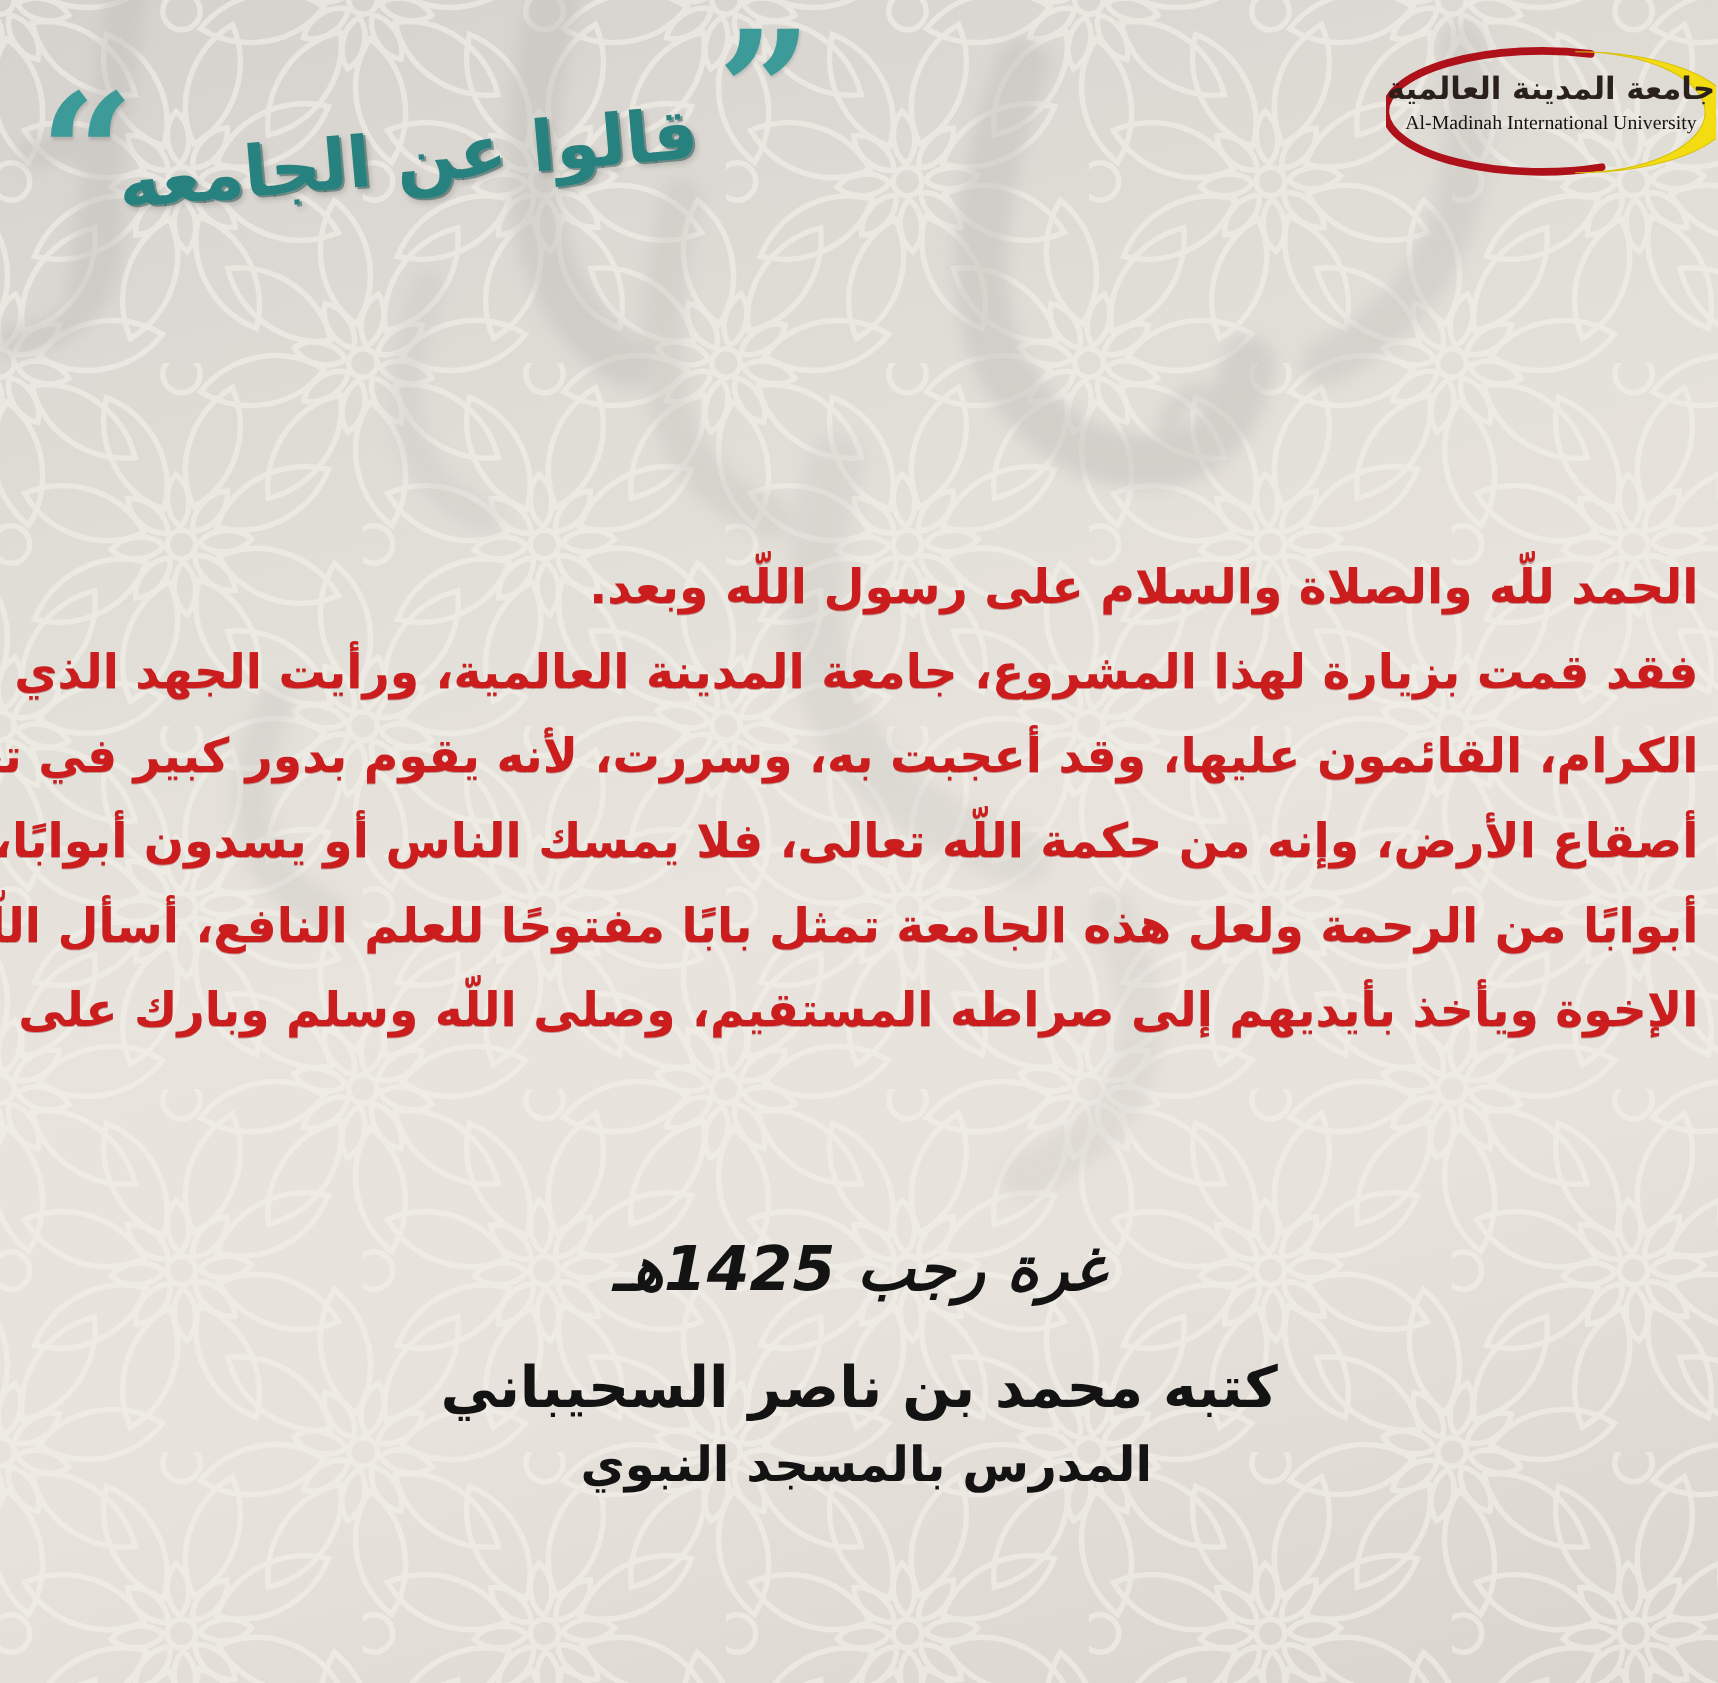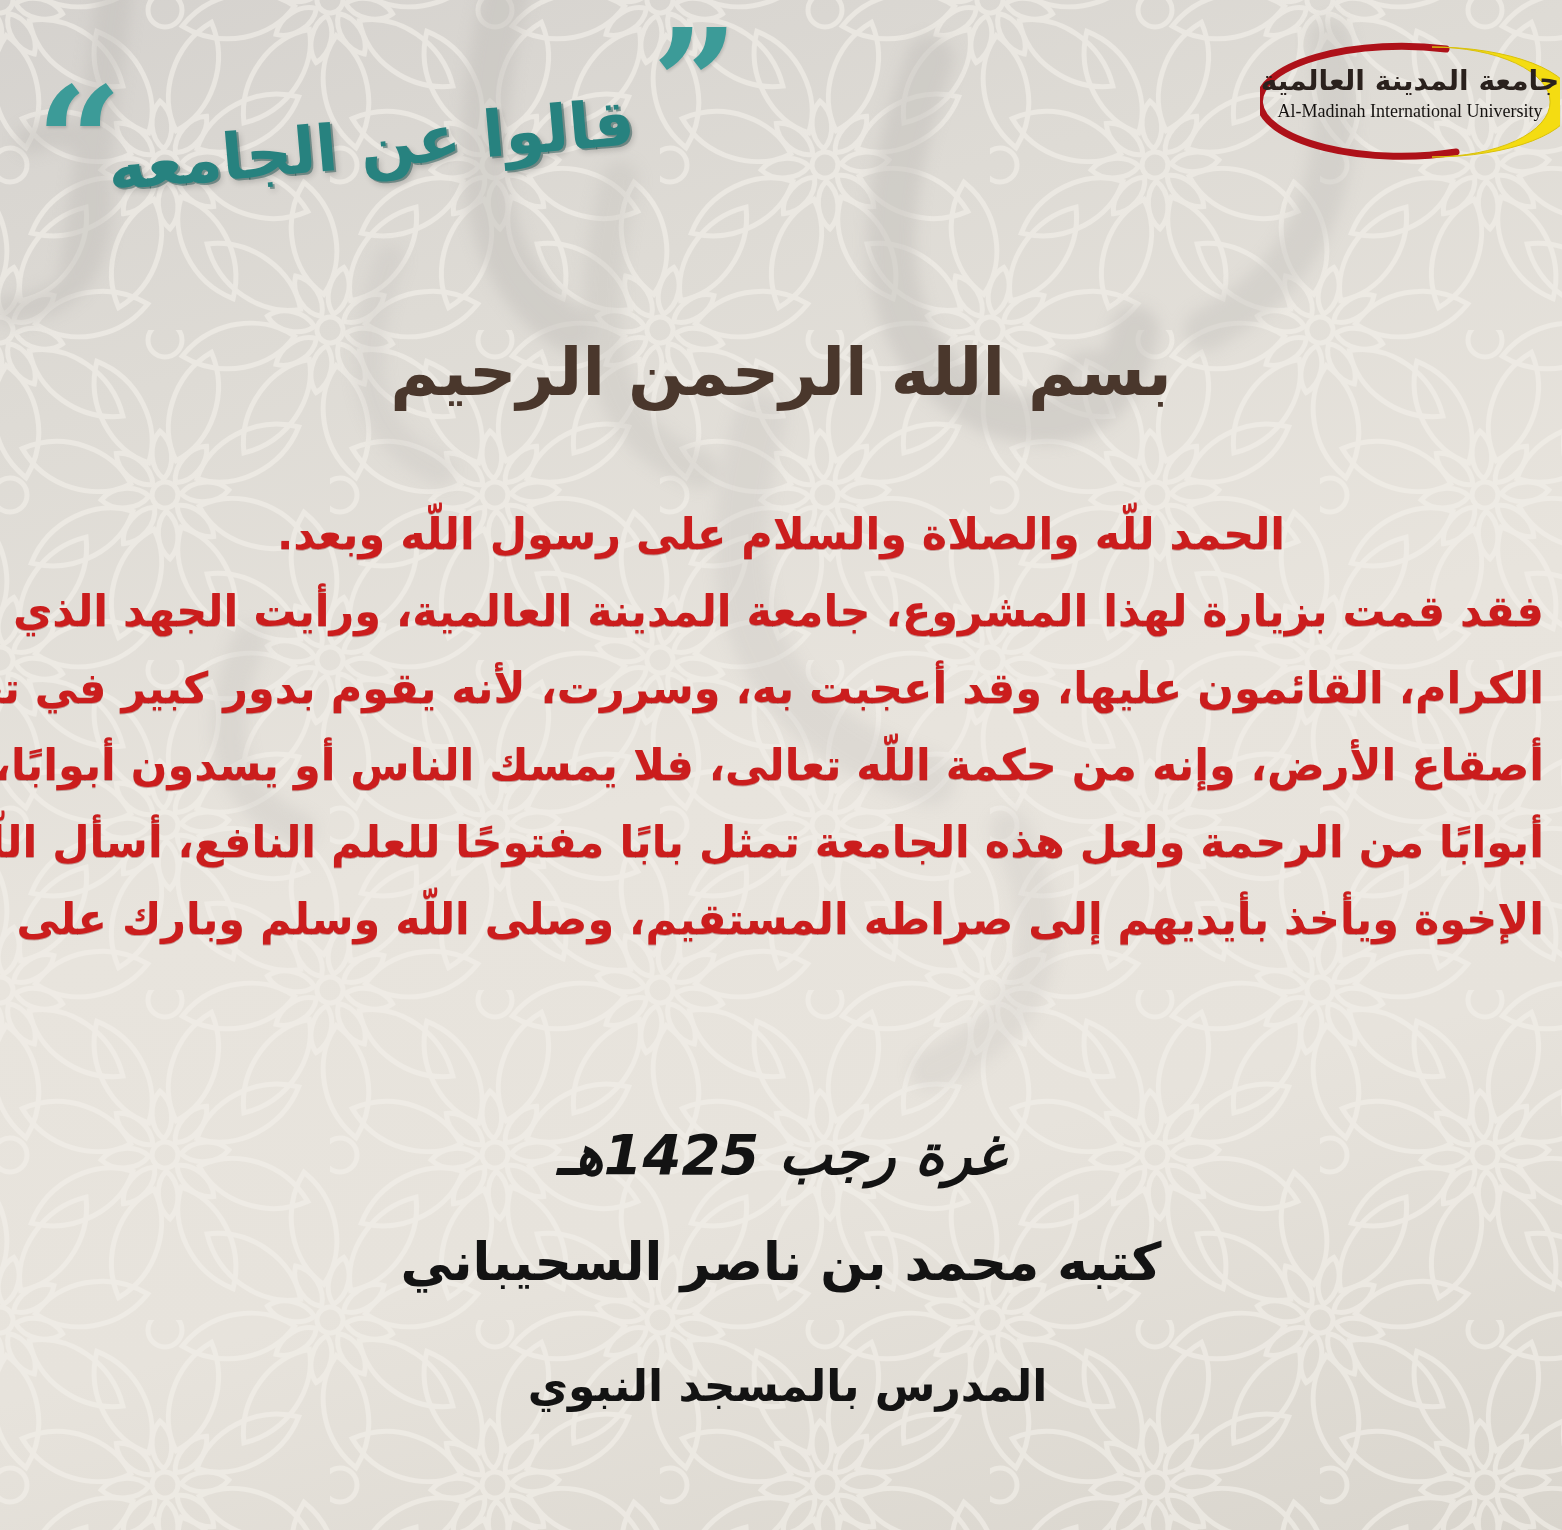--- a/index.html
+++ b/index.html
@@ -70,32 +70,33 @@
     direction:rtl;
     text-align:center;
     color:#cb1d1d;
     font-weight:bold;
   }
   .testimonial .line{
     font-size:43px;
     line-height:77px;
     white-space:nowrap;
     text-shadow:0 1px 0 rgba(120,10,10,.35);
+    text-align:right;
   }
 
   
   .sig{
     position:absolute;left:0;right:0;
     text-align:center;direction:rtl;
     color:#131313;font-weight:bold;
     white-space:nowrap;
   }
   .sig-date{top:1122px;font-size:56px;font-style:italic;}
   .sig-author{top:1232px;font-size:52px;}
-  .sig-role{top:1360px;font-size:44px;margin-left:13px;}
+  .sig-role{top:1306px;font-size:44px;margin-left:13px;}
 </style>
 </head>
 <body>
 
 <div class="canvas">
 
   <svg class="bg-svg" viewBox="0 0 1562 1530" preserveAspectRatio="none" aria-hidden="true">
     <defs>
       <g id="flower">
         <g fill="none" stroke="#f3f0ea" stroke-width="5">
@@ -159,21 +160,20 @@
       <path d="M 186 9 A 142 55 0 1 0 196 112" fill="none" stroke="#ae1119" stroke-width="7" stroke-linecap="round"></path>
 
       <path d="M 172 7 A 142 55 0 0 1 172 117 A 116 54 0 0 0 172 7 Z" fill="#f4dc12" stroke="#d8c00a" stroke-width="1"></path>
     </svg>
     <div class="logo-text">
       <div class="logo-ar">جامعة المدينة العالمية</div>
       <div class="logo-en">Al-Madinah International University</div>
     </div>
   </div>
 
-  <div class="bismillah">بسم الله الرحمن الرحيم</div>
 
   <div class="testimonial">
     <div class="line">الحمد للّه والصلاة والسلام على رسول اللّه وبعد.</div>
     <div class="line">فقد قمت بزيارة لهذا المشروع، جامعة المدينة العالمية، ورأيت الجهد الذي قام به الإخوة</div>
     <div class="line">الكرام، القائمون عليها، وقد أعجبت به، وسررت، لأنه يقوم بدور كبير في تعليم الأمة في</div>
     <div class="line">أصقاع الأرض، وإنه من حكمة اللّه تعالى، فلا يمسك الناس أو يسدون أبوابًا، إلا فتح اللّه لهم</div>
     <div class="line">أبوابًا من الرحمة ولعل هذه الجامعة تمثل بابًا مفتوحًا للعلم النافع، أسأل اللّه تعالى أن يوفق</div>
     <div class="line">الإخوة ويأخذ بأيديهم إلى صراطه المستقيم، وصلى اللّه وسلم وبارك على نبينا محمد وآله</div>
   </div>
 

